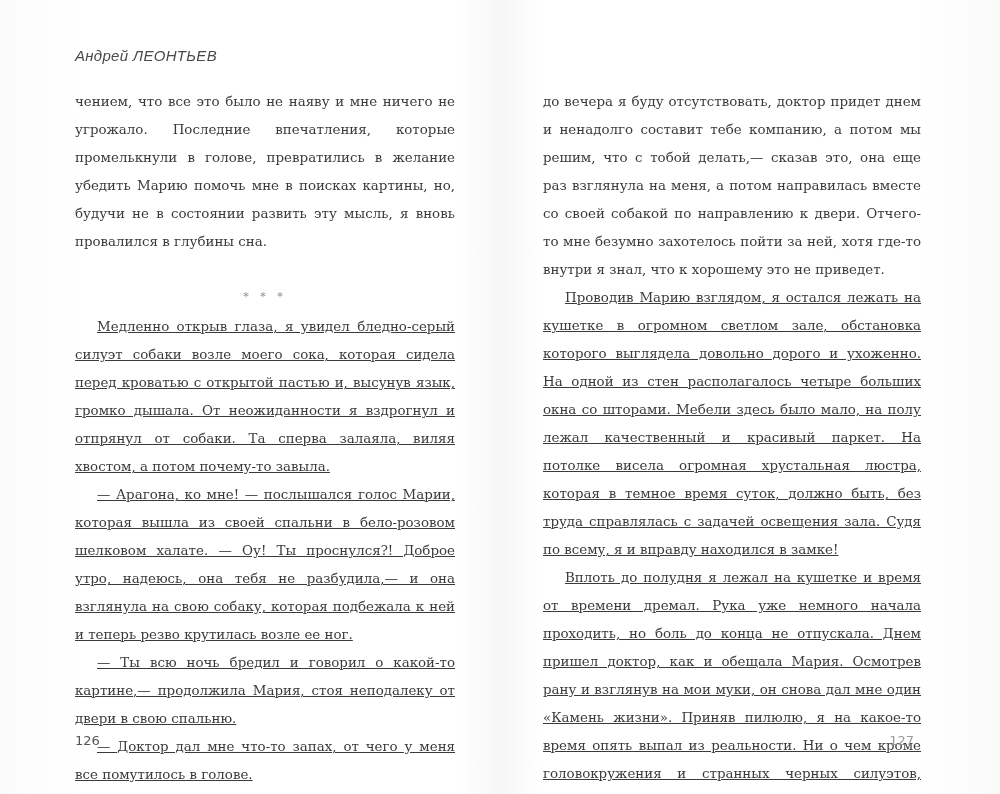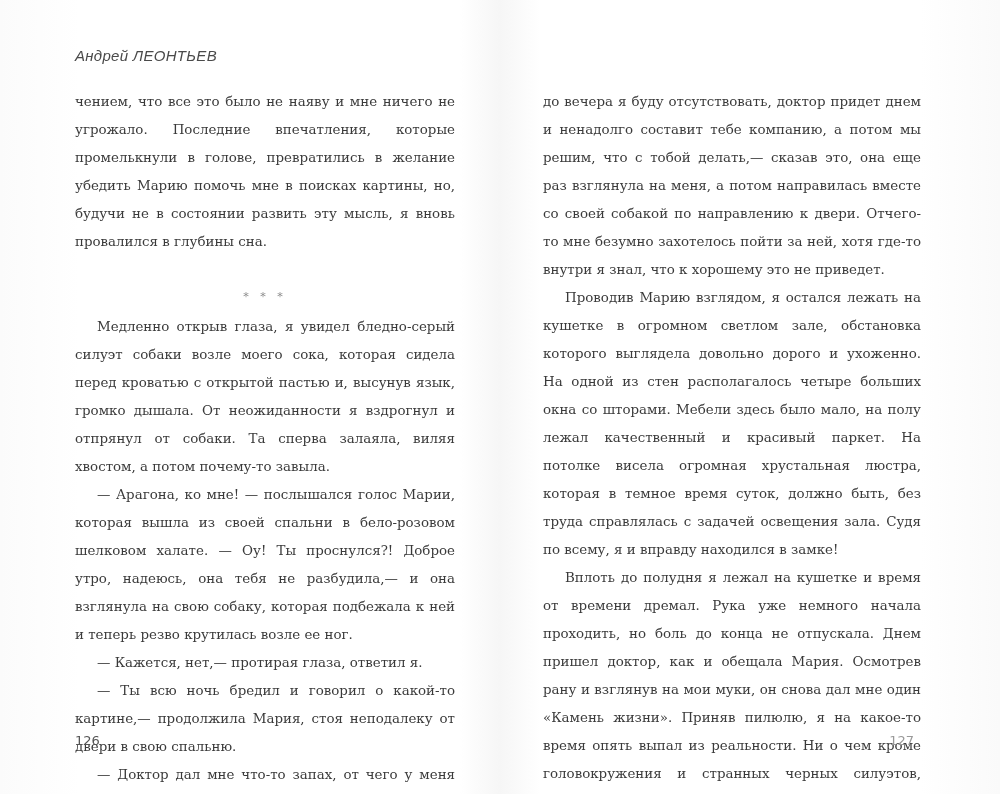--- a/index.html
+++ b/index.html
@@ -19,21 +19,21 @@
     font-family: Liberation Sans, sans-serif; letter-spacing: 0.3px;
   }
   .left .running-head { left: 0; font-style: italic; }
   .right .running-head { right: 0; }
   .body { position: absolute; top: 88px; left: 0; right: 0; }
   .right .body { top: 88px; }
   p {
     margin: 0; font-size: 13.4px; line-height: 28px; text-align: justify;
     text-align-last: left; hyphens: manual;
   }
-  p.indent { text-indent: 22px; }
+  p.indent { text-indent: 22px; text-decoration: underline; }
   .sep {
     text-align: center; font-size: 11px; color: #8a8a8a; letter-spacing: 4px;
     height: 24.6px; line-height: 24.6px; margin: 4px 0 4px 0;
   }
   .gap { height: 24.6px; }
   .folio { position: absolute; top: 733px; font-size: 13px; color: #555; font-family: "DejaVu Sans", sans-serif; text-align: right; }
   .left .folio { left: 0; }
   .right .folio { right: 7px; color: #999; }
 </style>
 </head>
@@ -42,21 +42,20 @@
 <div class="spread"></div>
 
 <div class="page left">
   <div class="running-head">Андрей ЛЕОНТЬЕВ</div>
   <div class="body">
     <p>чением, что все это было не наяву и мне ничего не угрожало. Последние впечатления, которые промелькнули в голове, превратились в желание убедить Марию помочь мне в поисках картины, но, будучи не в состоянии развить эту мысль, я вновь провалился в глубины сна.</p>
     <div class="gap"></div>
     <div class="sep">* * *</div>
     <p class="indent">Медленно открыв глаза, я увидел бледно-серый силуэт собаки возле моего сока, которая сидела перед кроватью с открытой пастью и, высунув язык, громко дышала. От неожиданности я вздрогнул и отпрянул от собаки. Та сперва залаяла, виляя хвостом, а потом почему-то завыла.</p>
     <p class="indent">— Арагона, ко мне! — послышался голос Марии, которая вышла из своей спальни в бело-розовом шелковом халате. — Оу! Ты проснулся?! Доброе утро, надеюсь, она тебя не разбудила,— и она взглянула на свою собаку, которая подбежала к ней и теперь резво крутилась возле ее ног.</p>
-    <p class="indent">— Кажется, нет,— протирая глаза, ответил я.</p>
     <p class="indent">— Ты всю ночь бредил и говорил о какой-то картине,— продолжила Мария, стоя неподалеку от двери в свою спальню.</p>
     <p class="indent">— Доктор дал мне что-то запах, от чего у меня все помутилось в голове.</p>
     <p class="indent">— А, «Камни жизни». Это наркотик на основе опиума, сока цитрусовых и золота. Очень мощная вещь! — поделилась она.</p>
 
   </div>
   <div class="folio">126</div>
 </div>
 
 <div class="page right">
   <div class="body">

